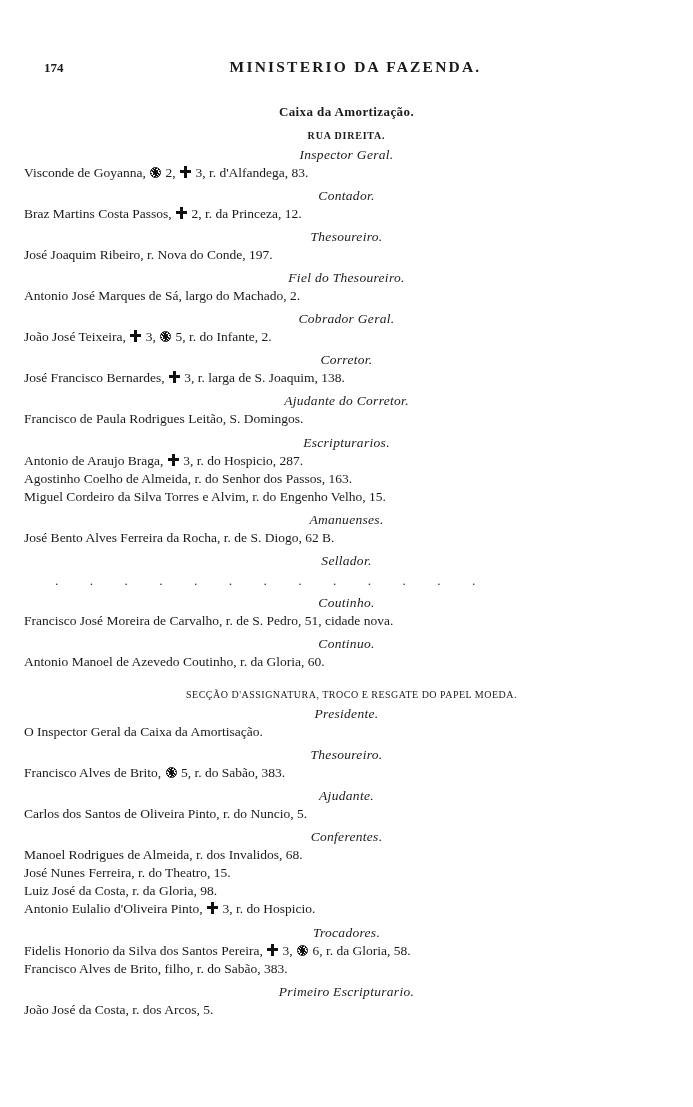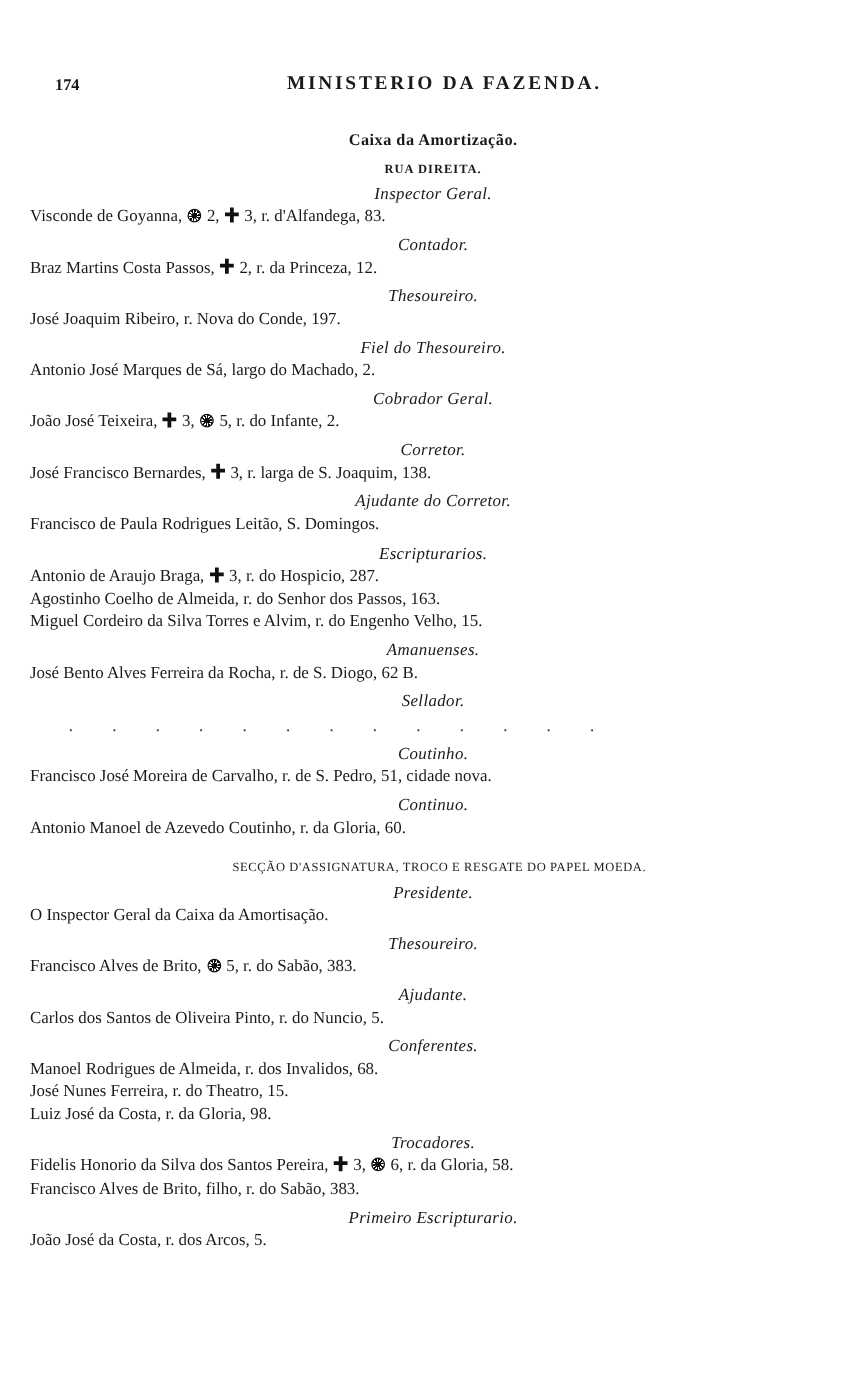--- a/index.html
+++ b/index.html
@@ -197,20 +197,21 @@
     <div class="role">Thesoureiro.</div>
     <div class="entry">Francisco Alves de Brito, <span class="sym sym-rosette"></span> 5, r. do Sabão, 383.</div>
 
     <div class="role">Ajudante.</div>
     <div class="entry">Carlos dos Santos de Oliveira Pinto, r. do Nuncio, 5.</div>
 
     <div class="role">Conferentes.</div>
     <div class="entry">Manoel Rodrigues de Almeida, r. dos Invalidos, 68.</div>
     <div class="entry">José Nunes Ferreira, r. do Theatro, 15.</div>
     <div class="entry">Luiz José da Costa, r. da Gloria, 98.</div>
+    <div class="entry">Antonio Eulalio d'Oliveira Pinto, <span class="sym sym-cross"></span> 3, r. do Hospicio.</div>
 
     <div class="role">Trocadores.</div>
     <div class="entry hang">Fidelis Honorio da Silva dos Santos Pereira, <span class="sym sym-cross"></span> 3, <span class="sym sym-rosette"></span> 6, r. da Gloria, 58.</div>
     <div class="entry">Francisco Alves de Brito, filho, r. do Sabão, 383.</div>
 
     <div class="role">Primeiro Escripturario.</div>
     <div class="entry">João José da Costa, r. dos Arcos, 5.</div>
   </div>
 
 </div>

